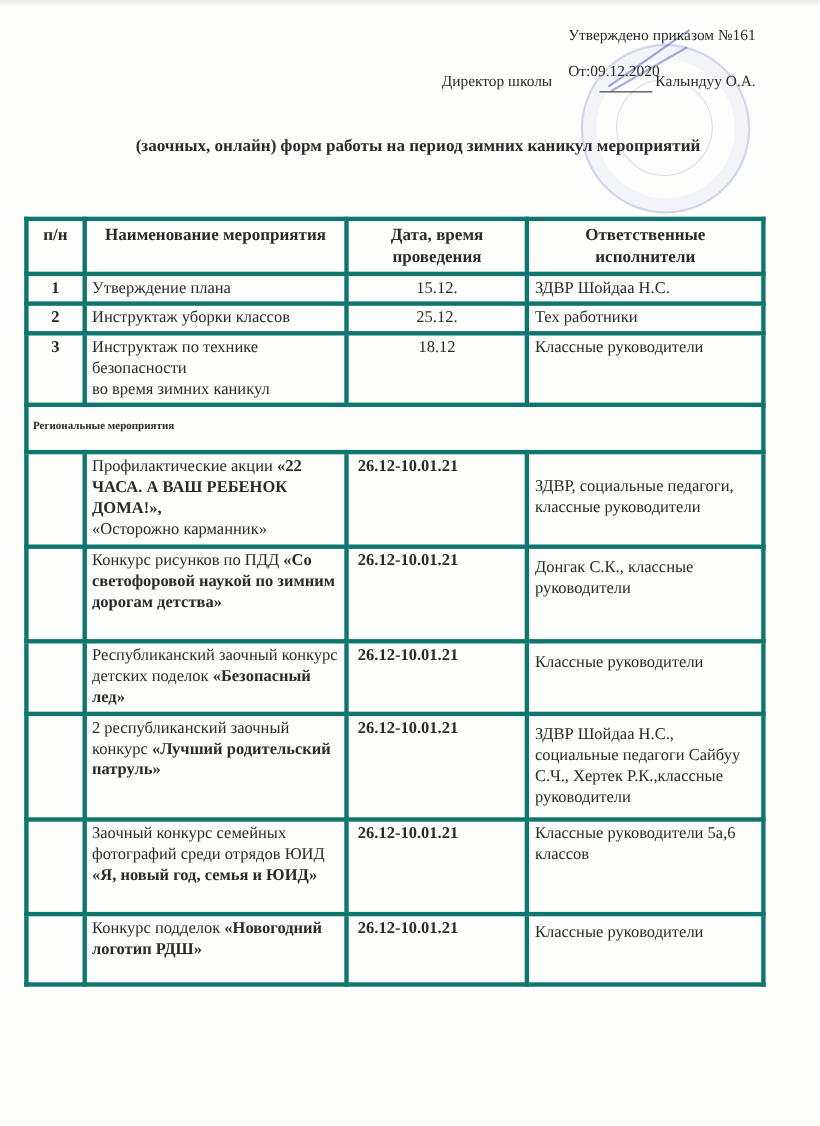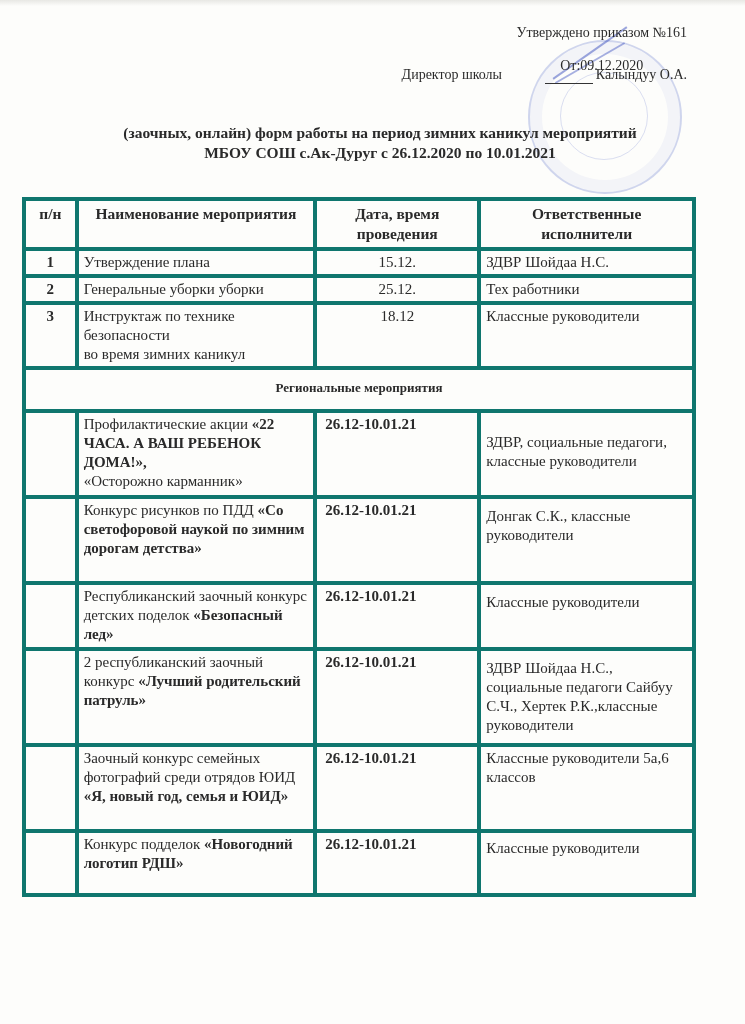--- a/index.html
+++ b/index.html
@@ -1,39 +1,39 @@
 <!DOCTYPE html>
 <html><head>
 <meta charset="utf-8">
 <style>
   html, body { margin:0; padding:0; }
   body { width:745px; height:1024px; background:#fdfdfb; position:relative; overflow:hidden;
          font-family:"Liberation Serif", "DejaVu Serif", serif; color:#2a2a2a; }
   .topline { position:absolute; left:0; top:0; width:745px; height:6px; background:linear-gradient(#e8e8e4,#fdfdfb); }
-  .approval { position:absolute; right:58px; top:22px; text-align:center; font-size:14px; line-height:21px; }
+  .approval { position:absolute; right:58px; top:22px; text-align:left; font-size:14px; line-height:21px; }
   .approval .l3 { position:absolute; right:0; top:42px; white-space:nowrap; }
   .approval .l3 .dir { position:absolute; right:185px; }
   .approval .l3 .name { position:absolute; right:0; }
   .approval .l2 { margin-top:12px; }
   .stamp { position:absolute; left:528px; top:40px; width:150px; height:150px; border-radius:50%;
            border:2px solid rgba(90,110,200,0.28); box-shadow:inset 0 0 0 12px rgba(90,110,200,0.06); }
   .stamp .inner { position:absolute; left:30px; top:30px; width:86px; height:86px; border-radius:50%;
            border:1px solid rgba(90,110,200,0.22); }
   .sig { position:absolute; left:545px; top:52px; width:90px; height:2px; background:rgba(60,80,190,0.5); transform:rotate(-35deg); }
   .sig2 { position:absolute; left:550px; top:62px; width:80px; height:2px; background:rgba(60,80,190,0.45); transform:rotate(-30deg); }
   .sigline { position:absolute; left:545px; top:83px; width:48px; height:1px; background:#333; }
   .title { position:absolute; left:60px; top:123px; width:640px; text-align:center; font-weight:bold; font-size:15.5px; line-height:20px; }
   table { position:absolute; left:22px; top:197px; width:674px; border-collapse:collapse; font-size:15px; line-height:19px; }
   td, th { border:4px solid #0f766e; vertical-align:top; padding:2px 5px; }
   th { font-weight:bold; text-align:center; font-size:15.5px; line-height:20px; padding:3px 4px; }
   col.c1 { width:53px; } col.c2 { width:240px; } col.c3 { width:165px; } col.c4 { width:216px; }
   .num { text-align:center; font-weight:bold; }
   .date { text-align:center; }
   .dateb { font-weight:bold; text-align:left; padding-left:8px; }
-  .section { text-align:center; font-weight:bold; font-size:13px; padding:8px 4px 12px; }
+  .section { text-align:left; font-weight:bold; font-size:10px; padding:8px 4px 12px; }
   b { font-weight:bold; }
 </style>
 </head>
 <body>
 
 <div class="topline"></div>
 
 <div class="stamp">
     <div class="inner"></div>
   </div>
@@ -45,21 +45,20 @@
   <div class="l2">От:09.12.2020</div>
   <div class="l3">
     <span class="dir">Директор школы</span>
     <span class="name">Калындуу О.А.</span>
   </div>
 </div>
 <div class="sigline"></div>
 
 <div class="title">
   <div>(заочных, онлайн) форм работы на период зимних каникул мероприятий</div>
-  <div>МБОУ СОШ с.Ак-Дуруг   с 26.12.2020 по 10.01.2021</div>
 </div>
 
 <table>
   <colgroup>
       <col class="c1">
       <col class="c2">
       <col class="c3">
       <col class="c4">
     </colgroup>
   <tbody>
@@ -70,21 +69,21 @@
     <th>Ответственные исполнители</th>
   </tr>
   <tr>
     <td class="num">1</td>
     <td>Утверждение плана</td>
     <td class="date">15.12.</td>
     <td>ЗДВР Шойдаа Н.С.</td>
   </tr>
   <tr>
     <td class="num">2</td>
-    <td>Генеральные уборки уборки</td>
+    <td>Инструктаж уборки классов</td>
     <td class="date">25.12.</td>
     <td>Тех работники</td>
   </tr>
   <tr>
     <td class="num">3</td>
     <td>
       <div>Инструктаж по технике</div>
       <div>безопасности</div>
       <div>во время зимних   каникул</div>
     </td>

